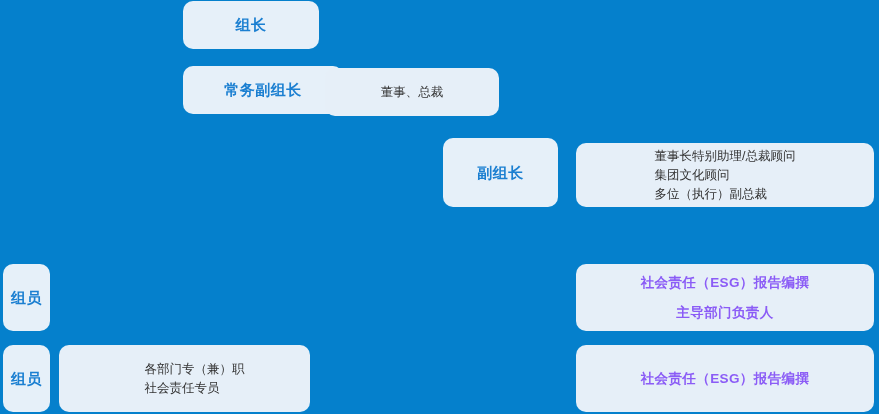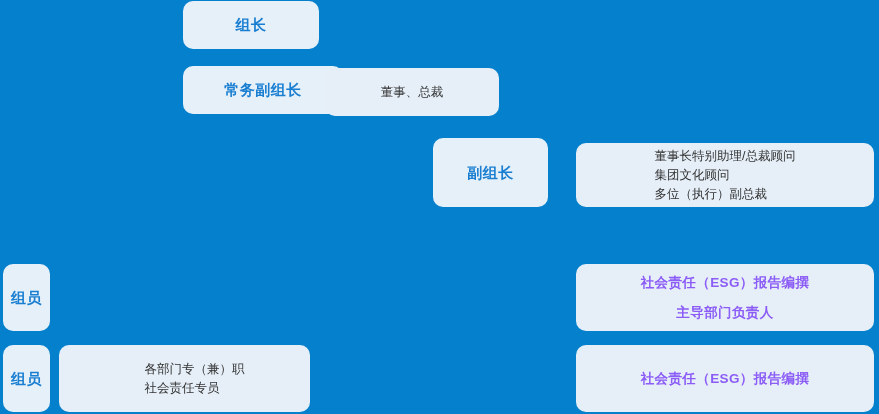--- a/index.html
+++ b/index.html
@@ -62,21 +62,21 @@
     line-height: 30px;
     white-space: nowrap;
     letter-spacing: 0.4px;
   }
 
   
   #card-leader        { left: 183px; top: 1px;   width: 136px; height: 48px; }
   #card-leader-detail { left: 325px; top: 1px;   width: 174px; height: 48px; }
   #card-exec-deputy   { left: 183px; top: 66px;  width: 160px; height: 48px; }
   #card-exec-detail   { left: 325px; top: 52px;  width: 174px; height: 48px; margin-top: 16px; }
-  #card-deputy        { left: 433px; top: 138px; width: 115px; height: 69px; }
+  #card-deputy        { left: 443px; top: 138px; width: 115px; height: 69px; }
   #card-deputy-detail { left: 576px; top: 143px; width: 298px; height: 64px; }
   #card-member1       { left: 3px;   top: 264px; width: 47px;  height: 67px; }
   #card-member1-det   { left: 59px;  top: 264px; width: 251px; height: 67px; }
   #card-esg1          { left: 576px; top: 264px; width: 298px; height: 67px; }
   #card-member2       { left: 3px;   top: 345px; width: 47px;  height: 67px; }
   #card-member2-det   { left: 59px;  top: 345px; width: 251px; height: 67px; padding-left: 20px; }
   #card-esg2          { left: 576px; top: 345px; width: 298px; height: 67px; }
 </style>
 </head>
 <body>

